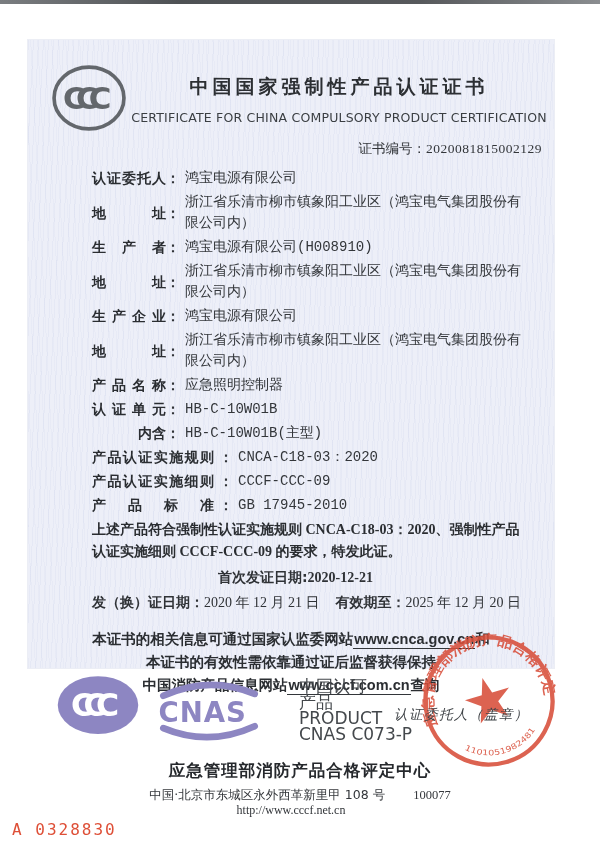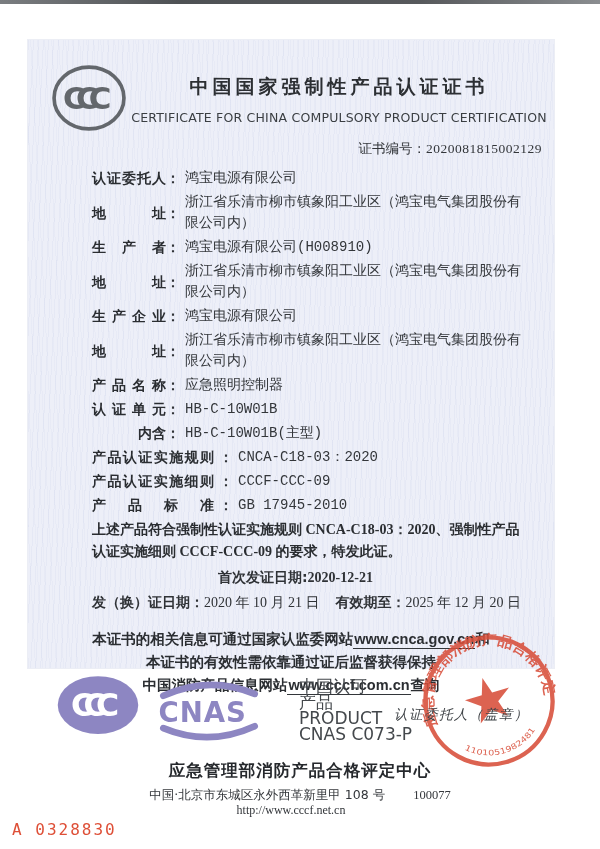--- a/index.html
+++ b/index.html
@@ -146,21 +146,21 @@
         <span class="colon">：</span>
         <span class="val">GB 17945-2010</span>
     </div>
 
     <div class="statement">上述产品符合强制性认证实施规则 CNCA-C18-03：2020、强制性产品认证实施细则 CCCF-CCC-09 的要求，特发此证。</div>
 
     <div class="first-issue">
       <span>首次发证日期:</span><span class="d">2020-12-21</span>
     </div>
     <div class="issue-row">
-      <b>发（换）证日期：</b><span class="d">2020 年 10 月 21 日</span><span class="gap"></span><b>有效期至：</b><span class="d">2025 年 12 月 20 日</span>
+      <b>发（换）证日期：</b><span class="d">2020 年 12 月 21 日</span><span class="gap"></span><b>有效期至：</b><span class="d">2025 年 12 月 20 日</span>
     </div>
   </div>
 
   <div class="notes">
     <div>
       <span>本证书的相关信息可通过国家认监委网站</span><span class="url">www.cnca.gov.cn</span><span>和</span>
     </div>
     <div>本证书的有效性需依靠通过证后监督获得保持</div>
     <div>
       <span>中国消防产品信息网站</span><span class="url">www.cccf.com.cn</span><span>查询</span>

